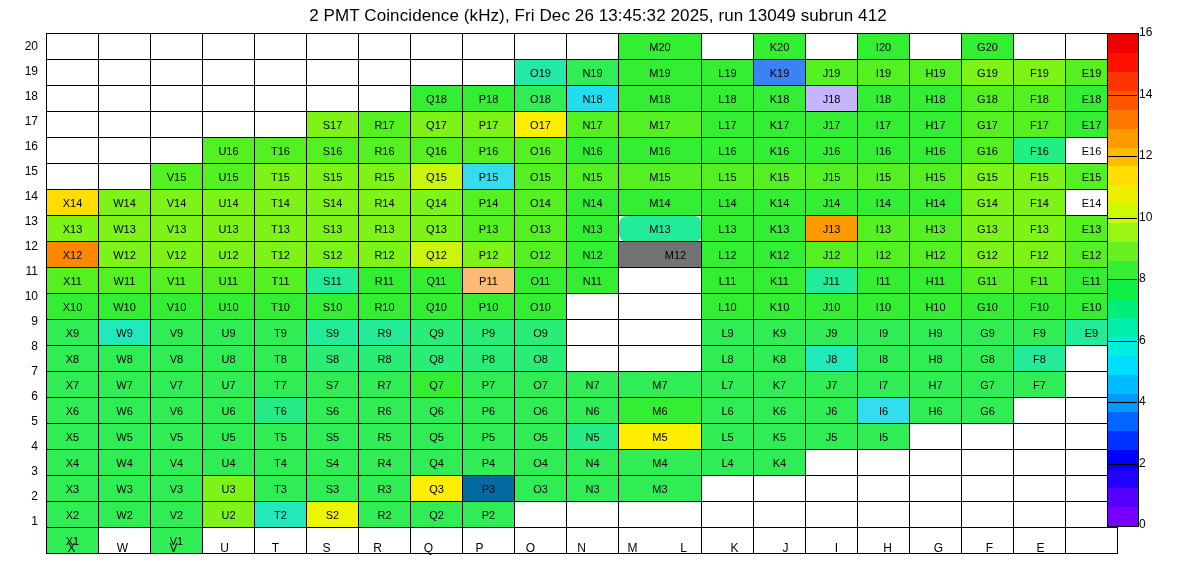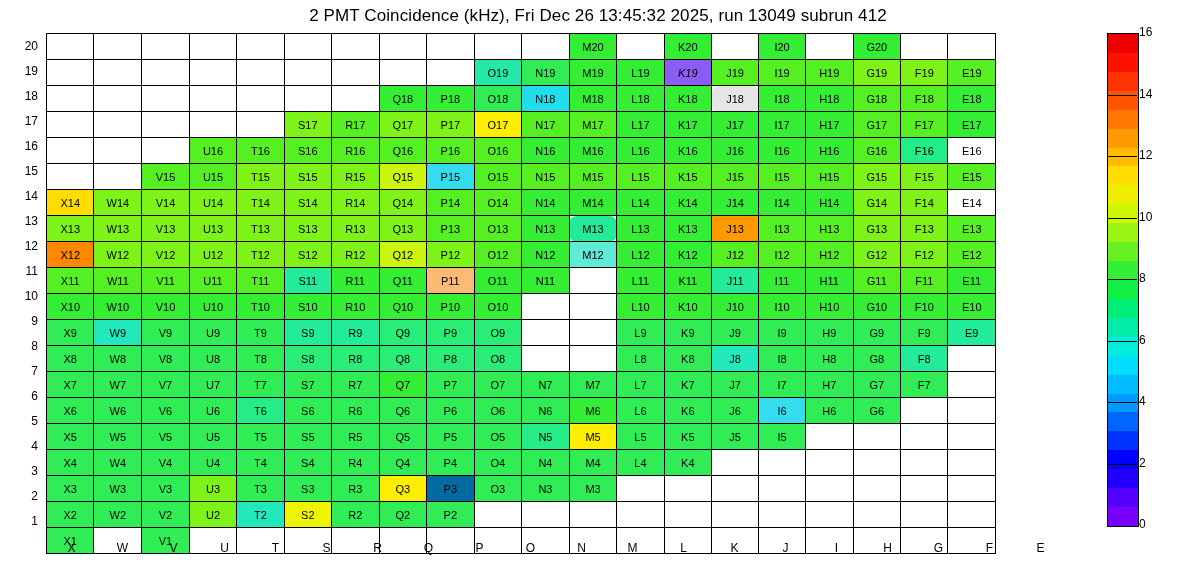--- a/index.html
+++ b/index.html
@@ -1,17 +1,17 @@
 <!DOCTYPE html>
 <html><head>
 <meta charset="utf-8">
 <style>
   html,body{margin:0;padding:0;background:#ffffff;}
   body{width:1196px;height:572px;font-family:"Liberation Sans",sans-serif;overflow:hidden;}
-  #root{position:relative;width:996px;height:572px;}
+  #root{position:relative;width:1196px;height:572px;}
   #title{
     position:absolute;left:0;top:6px;width:1196px;text-align:center;
     font-size:17px;color:#000;letter-spacing:0.1px;
   }
   #plot{
     position:absolute;left:46px;top:33px;
   }
   table.grid{border-collapse:collapse;table-layout:fixed;}
   table.grid td.cell{
     width:51px;height:25px;
@@ -72,21 +72,21 @@
             <td class="cell empty" style="background: rgb(255, 255, 255);"></td>
             <td class="cell empty" style="background: rgb(255, 255, 255);"></td>
             <td class="cell empty" style="background: rgb(255, 255, 255);"></td>
             <td class="cell empty" style="background: rgb(255, 255, 255);"></td>
             <td class="cell empty" style="background: rgb(255, 255, 255);"></td>
             <td class="cell empty" style="background: rgb(255, 255, 255);"></td>
             <td class="cell" style="background: rgb(34, 233, 168);">O19</td>
             <td class="cell" style="background: rgb(48, 236, 85);">N19</td>
             <td class="cell" style="background: rgb(51, 238, 51);">M19</td>
             <td class="cell" style="background: rgb(51, 238, 51);">L19</td>
-            <td class="cell" style="background: #8b5cf6; font-style: italic;">K19</td>
+            <td class="cell" style="background: #3b82f6;">K19</td>
             <td class="cell" style="background: rgb(85, 240, 34);">J19</td>
             <td class="cell" style="background: rgb(85, 240, 34);">I19</td>
             <td class="cell" style="background: rgb(85, 240, 34);">H19</td>
             <td class="cell" style="background: rgb(126, 243, 24);">G19</td>
             <td class="cell" style="background: rgb(126, 243, 24);">F19</td>
             <td class="cell" style="background: rgb(85, 240, 34);">E19</td>
           </tr>
           <tr>
             <td class="cell empty" style="background: rgb(255, 255, 255);"></td>
             <td class="cell empty" style="background: rgb(255, 255, 255);"></td>
@@ -95,21 +95,21 @@
             <td class="cell empty" style="background: rgb(255, 255, 255);"></td>
             <td class="cell empty" style="background: rgb(255, 255, 255);"></td>
             <td class="cell empty" style="background: rgb(255, 255, 255);"></td>
             <td class="cell" style="background: rgb(51, 238, 51);">Q18</td>
             <td class="cell" style="background: rgb(51, 238, 51);">P18</td>
             <td class="cell" style="background: rgb(48, 236, 85);">O18</td>
             <td class="cell" style="background: rgb(34, 221, 238);">N18</td>
             <td class="cell" style="background: rgb(51, 238, 51);">M18</td>
             <td class="cell" style="background: rgb(51, 238, 51);">L18</td>
             <td class="cell" style="background: rgb(51, 238, 51);">K18</td>
-            <td class="cell" style="background: #e5e5e5; border-radius: 7px;">J18</td>
+            <td class="cell" style="background: #c4b5fd;">J18</td>
             <td class="cell" style="background: rgb(51, 238, 51);">I18</td>
             <td class="cell" style="background: rgb(51, 238, 51);">H18</td>
             <td class="cell" style="background: rgb(85, 240, 34);">G18</td>
             <td class="cell" style="background: rgb(85, 240, 34);">F18</td>
             <td class="cell" style="background: rgb(51, 238, 51);">E18</td>
           </tr>
           <tr>
             <td class="cell empty" style="background: rgb(255, 255, 255);"></td>
             <td class="cell empty" style="background: rgb(255, 255, 255);"></td>
             <td class="cell empty" style="background: rgb(255, 255, 255);"></td>
@@ -224,21 +224,21 @@
             <td class="cell" style="background: rgb(126, 243, 24);">W12</td>
             <td class="cell" style="background: rgb(126, 243, 24);">V12</td>
             <td class="cell" style="background: rgb(126, 243, 24);">U12</td>
             <td class="cell" style="background: rgb(126, 243, 24);">T12</td>
             <td class="cell" style="background: rgb(126, 243, 24);">S12</td>
             <td class="cell" style="background: rgb(126, 243, 24);">R12</td>
             <td class="cell" style="background: rgb(203, 245, 12);">Q12</td>
             <td class="cell" style="background: rgb(126, 243, 24);">P12</td>
             <td class="cell" style="background: rgb(85, 240, 34);">O12</td>
             <td class="cell" style="background: rgb(51, 238, 51);">N12</td>
-            <td class="cell" style="background: #5eead4;">M12</td>
+            <td class="cell" style="background: #737373; padding-left: 31px;">M12</td>
             <td class="cell" style="background: rgb(51, 238, 51);">L12</td>
             <td class="cell" style="background: rgb(51, 238, 51);">K12</td>
             <td class="cell" style="background: rgb(85, 240, 34);">J12</td>
             <td class="cell" style="background: rgb(85, 240, 34);">I12</td>
             <td class="cell" style="background: rgb(85, 240, 34);">H12</td>
             <td class="cell" style="background: rgb(126, 243, 24);">G12</td>
             <td class="cell" style="background: rgb(126, 243, 24); margin-top: 8px;">F12</td>
             <td class="cell" style="background: rgb(85, 240, 34);">E12</td>
           </tr>
           <tr>

